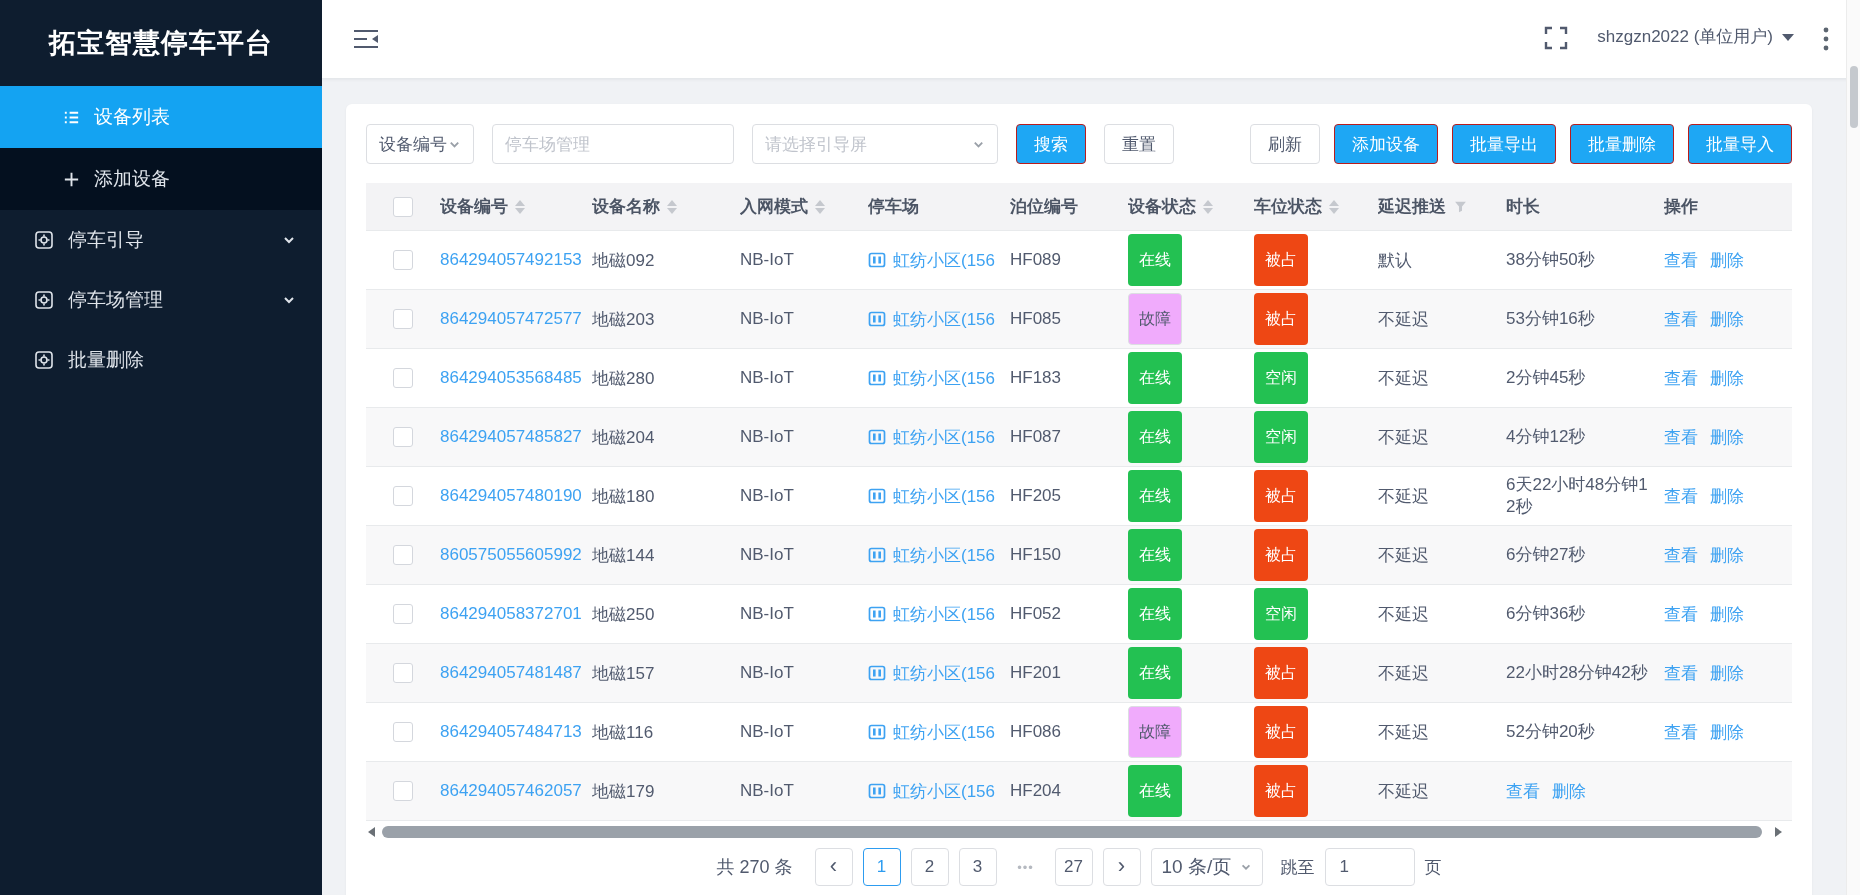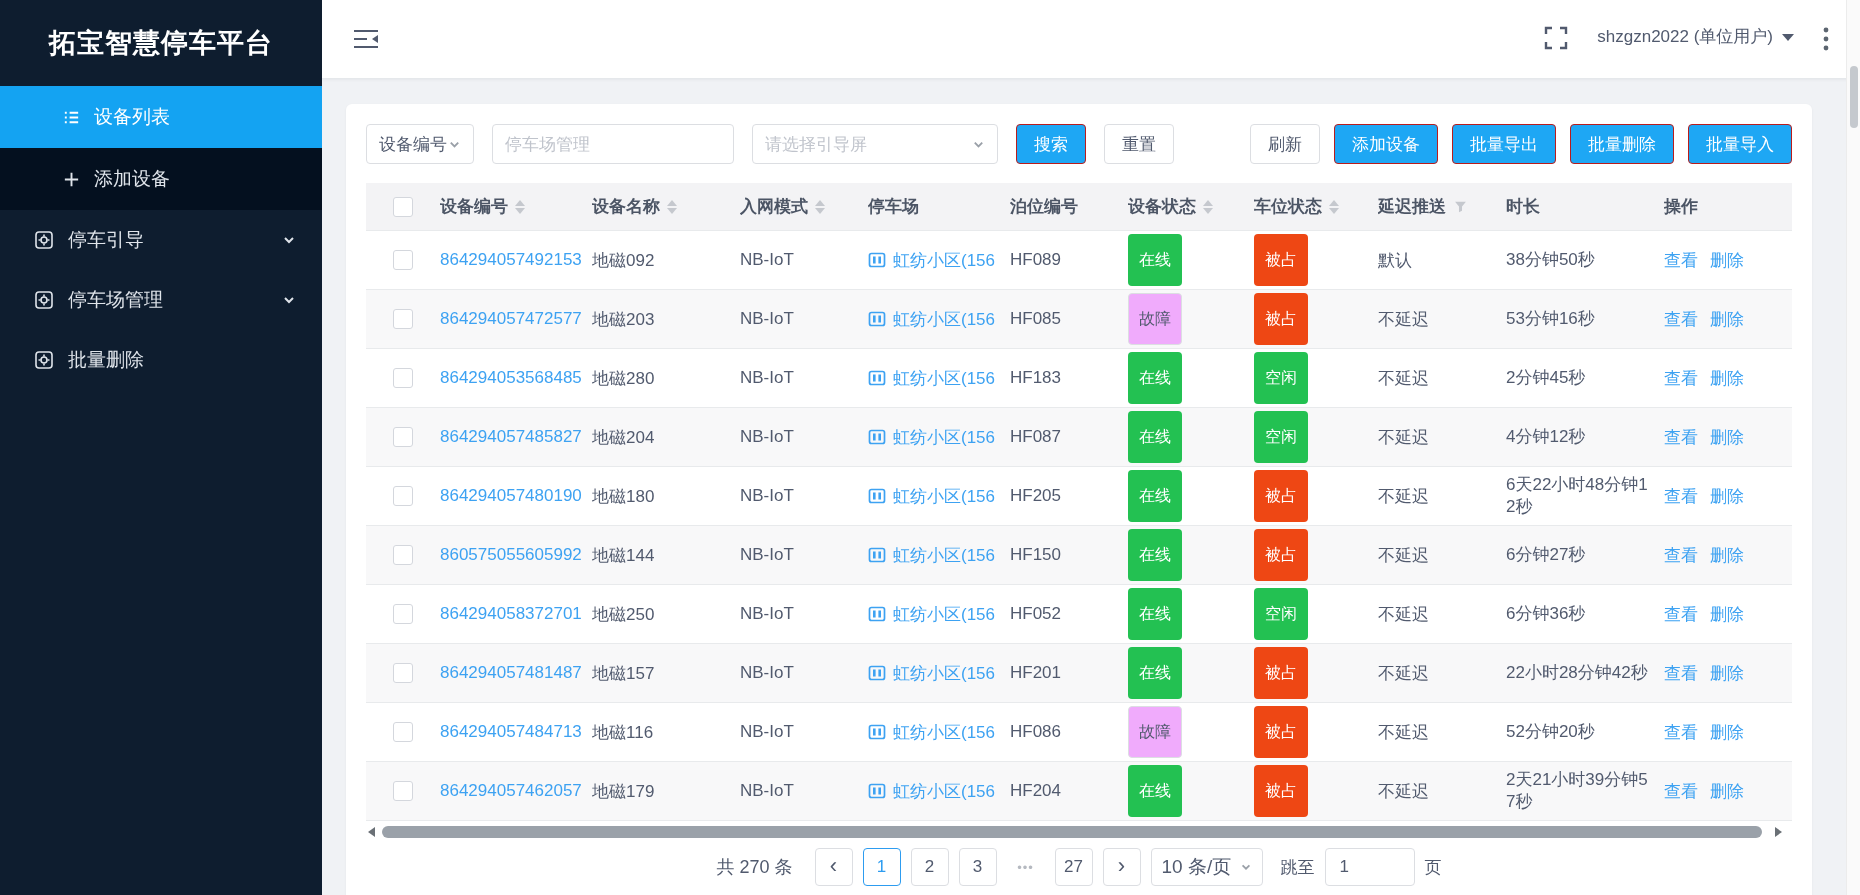--- a/index.html
+++ b/index.html
@@ -541,21 +541,20 @@
         <rect x="1.5" y="2.5" width="15" height="13" rx="2" fill="none" stroke="#3da2f2" stroke-width="1.7"></rect>
         <rect x="5" y="5.5" width="2.6" height="7" fill="#3da2f2"></rect>
         <rect x="10.4" y="5.5" width="2.6" height="7" fill="#3da2f2"></rect>
       </svg>
       <span>虹纺小区(156</span>
     </div>
     <div class="cell">HF204</div>
     <div class="cell"><span class="badge" data-type="success">在线</span></div>
     <div class="cell"><span class="badge" data-type="danger">被占</span></div>
     <div class="cell">不延迟</div>
-    <div class="cell c-duration">2天21小时39分钟57秒</div>
     <div class="cell ops">
       <span class="link">查看</span>
       <span class="link">删除</span>
     </div>
   </div>
 </div>
     </div>
 
     <div class="hscroll">
       <span class="hs-arrow left"></span>

